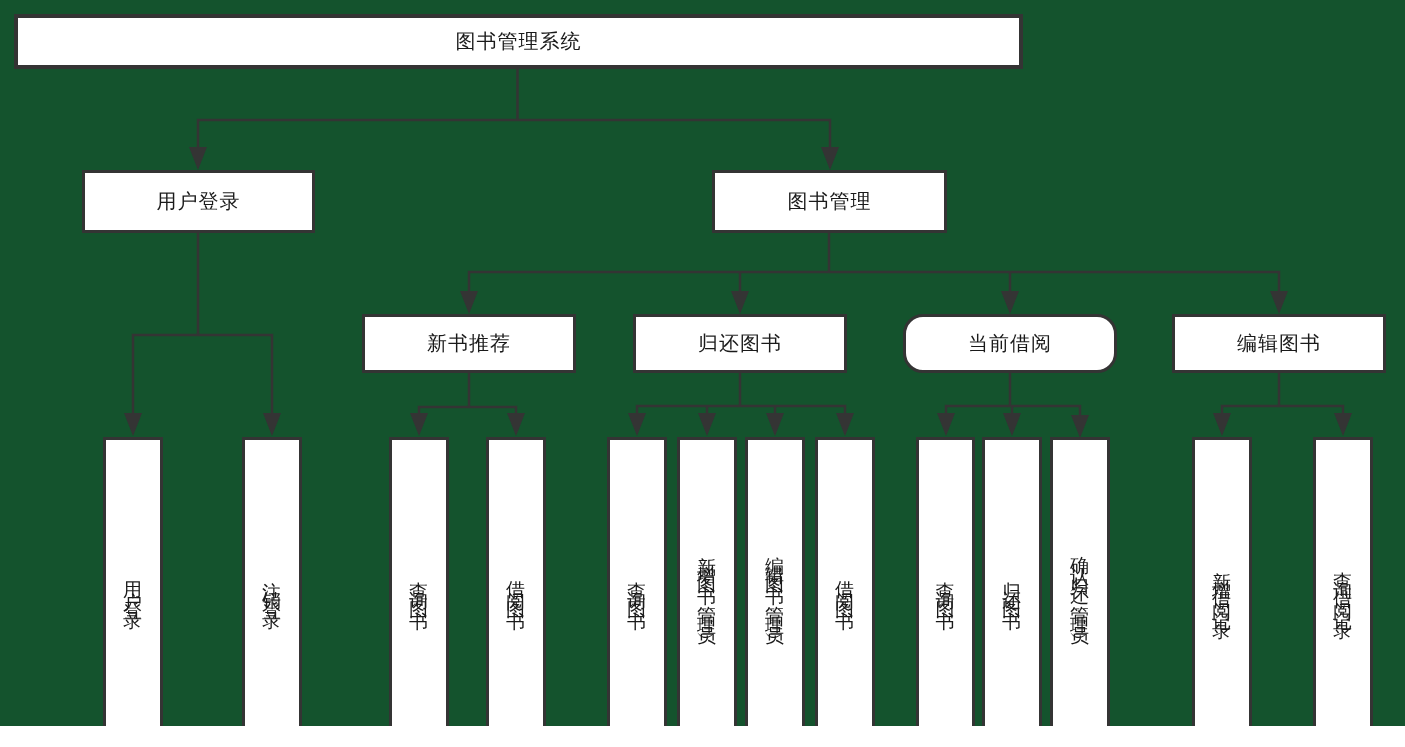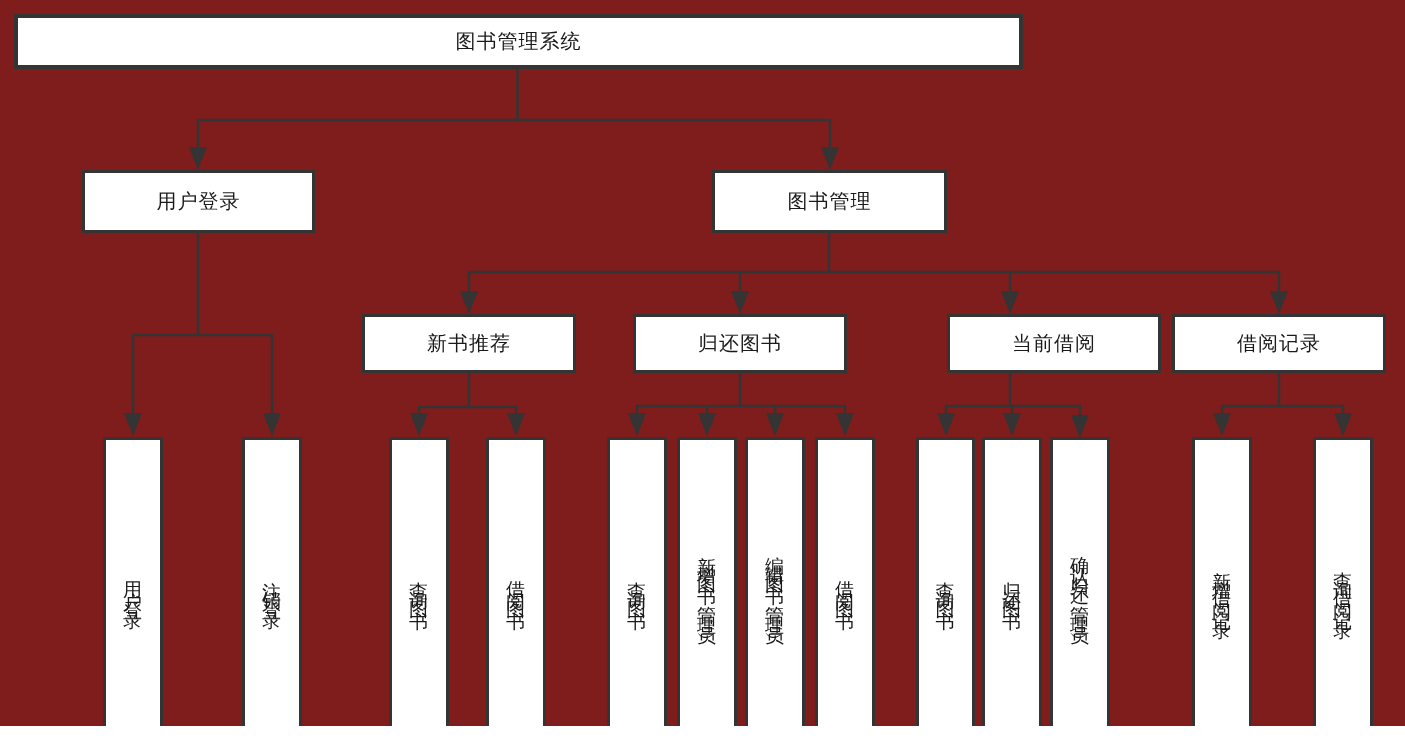--- a/index.html
+++ b/index.html
@@ -1,21 +1,21 @@
 <!DOCTYPE html>
 <html><head>
 <meta charset="utf-8">
 <style>
   * { box-sizing: border-box; }
   html, body { margin: 0; padding: 0; background: #ffffff; }
   .canvas {
     position: relative;
     width: 1405px;
     height: 726px;
-    background: #7f1d1d;
+    background: #14532d;
     font-family: "Liberation Sans", "DejaVu Sans", sans-serif;
     color: #1a1a1a;
     overflow: hidden;
   }
   svg.connectors {
     position: absolute;
     left: 0; top: 0;
     width: 1405px; height: 747px;
     z-index: 0;
   }
@@ -38,21 +38,21 @@
     font-size: 19px;
     letter-spacing: 10px;
     line-height: 1;
   }
   
   .n-root      { left: 14px;   top: 14px;  width: 1009px; height: 55px; }
   .n-login     { left: 82px;   top: 170px; width: 233px;  height: 63px; }
   .n-bookmgmt  { left: 712px;  top: 170px; width: 235px;  height: 63px; }
   .n-newrec    { left: 362px;  top: 314px; width: 214px;  height: 59px; }
   .n-borrow    { left: 633px;  top: 314px; width: 214px;  height: 59px; }
-  .n-current   { left: 947px;  top: 314px; width: 214px;  height: 59px; }
+  .n-current   { left: 903px;  top: 314px; width: 214px;  height: 59px; border-radius: 20px; }
   .n-records   { left: 1172px; top: 314px; width: 214px;  height: 59px; }
   .leaf        { top: 437px; height: 298px; width: 60px; }
   .lf-1a { left: 103px;  }
   .lf-1b { left: 242px;  }
   .lf-2a { left: 389px;  }
   .lf-2b { left: 486px;  }
   .lf-3a { left: 607px;  }
   .lf-3b { left: 677px;  }
   .lf-3c { left: 745px;  }
   .lf-3d { left: 815px;  }
@@ -113,21 +113,21 @@
     </svg>
 
   <div class="box root n-root" style="border-color: rgb(52, 52, 52); color: rgb(26, 26, 26);">图书管理系统</div>
 
   <div class="box n-login" style="border-color: rgb(52, 52, 52); color: rgb(26, 26, 26);">用户登录</div>
   <div class="box n-newrec" style="border-color: rgb(52, 52, 52); color: rgb(26, 26, 26);">新书推荐</div>
 
   <div class="box n-bookmgmt" style="border-color: rgb(52, 52, 52); color: rgb(26, 26, 26);">图书管理</div>
   <div class="box n-borrow" style="border-color: rgb(52, 52, 52); color: rgb(26, 26, 26);">归还图书</div>
   <div class="box n-current" style="border-color: rgb(52, 52, 52); color: rgb(26, 26, 26);">当前借阅</div>
-  <div class="box n-records" style="border-color: rgb(52, 52, 52); color: rgb(26, 26, 26);">借阅记录</div>
+  <div class="box n-records" style="border-color: rgb(52, 52, 52); color: rgb(26, 26, 26);">编辑图书</div>
 
   <div class="box leaf lf-1a" style="border-color: rgb(52, 52, 52); color: rgb(26, 26, 26);">用户登录</div>
   <div class="box leaf lf-1b" style="border-color: rgb(52, 52, 52); color: rgb(26, 26, 26);">注销登录</div>
 
   <div class="box leaf lf-2a" style="border-color: rgb(52, 52, 52); color: rgb(26, 26, 26);">查询图书</div>
   <div class="box leaf lf-2b" style="border-color: rgb(52, 52, 52); color: rgb(26, 26, 26);">借阅图书</div>
 
   <div class="box leaf lf-3a" style="border-color: rgb(52, 52, 52); color: rgb(26, 26, 26);">查询图书</div>
   <div class="box leaf lf-3b" style="border-color: rgb(52, 52, 52); color: rgb(26, 26, 26);">新增图书（管理员）</div>
   <div class="box leaf lf-3c" style="border-color: rgb(52, 52, 52); color: rgb(26, 26, 26);">编辑图书（管理员）</div>

